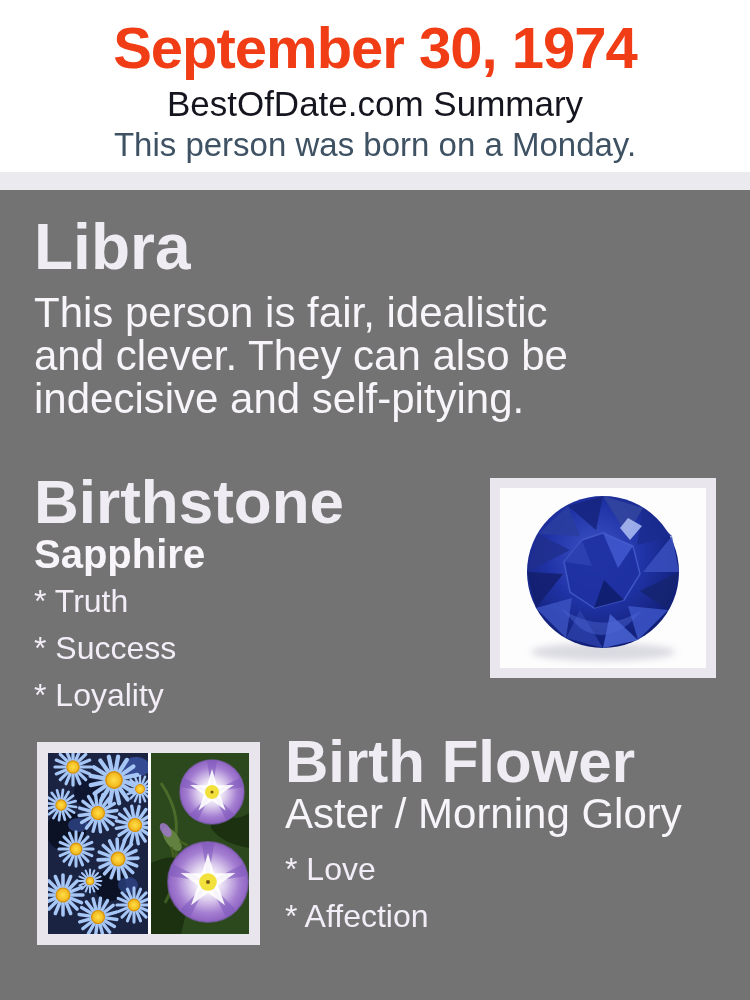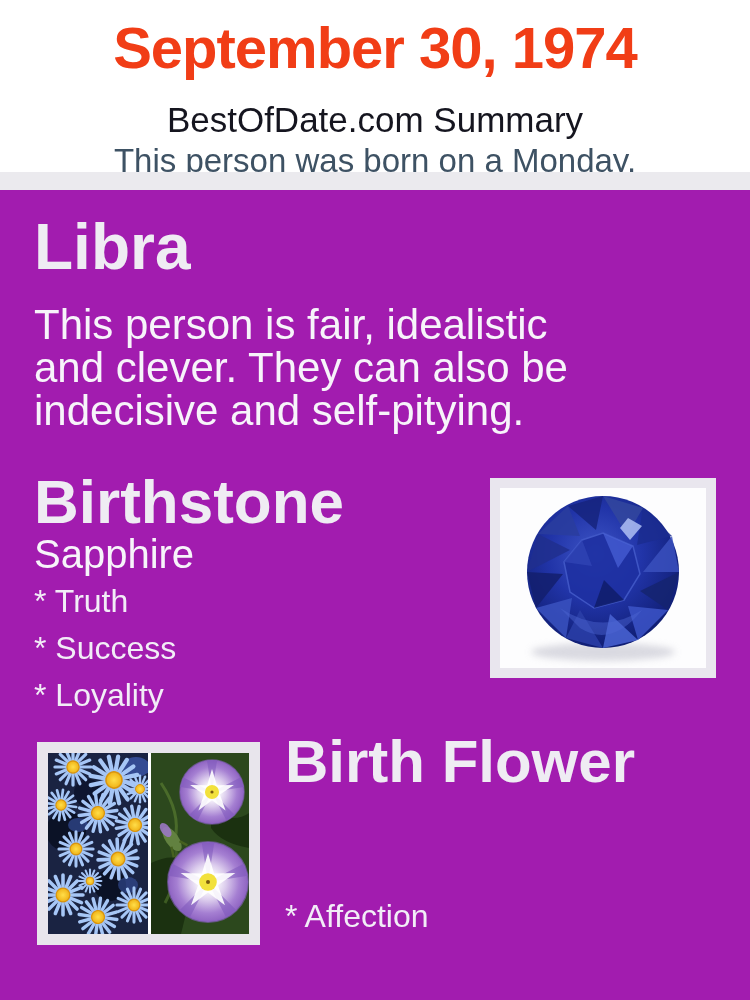--- a/index.html
+++ b/index.html
@@ -3,40 +3,40 @@
 <meta charset="utf-8">
 <style>
   * { margin: 0; padding: 0; box-sizing: border-box; }
   html, body { background: #222; }
   .page {
     position: relative;
     width: 750px;
     height: 1000px;
     margin: 0 auto;
     overflow: hidden;
-    background: #a21caf;
+    background: #737373;
     font-family: "Liberation Sans", sans-serif;
   }
   
   .header {
     position: absolute; top: 0; left: 0;
     width: 750px; height: 172px;
     background: #ffffff;
     text-align: center;
     padding-top: 15px;
   }
   .date-title {
     font-size: 58px;
     line-height: 1.15;
     font-weight: bold;
     color: #F13D16;
     letter-spacing: -1px;
   }
   .site-summary {
-    margin-top: 18px;
+    margin-top: 2px;
     font-size: 35px;
     line-height: 1.15;
     font-weight: 400;
     color: #15151F;
   }
   .day-note {
     margin-top: 3px;
     font-size: 33px;
     line-height: 1.1;
     color: #3E5264;
@@ -51,31 +51,30 @@
     position: absolute; left: 34px; top: 210px;
     font-size: 64px; font-weight: bold;
     color: #EFECF3;
     letter-spacing: 0px;
   }
   .zodiac-description {
     position: absolute; left: 34px; top: 291px;
     width: 575px;
     font-size: 42px; line-height: 43px;
     color: #F7F4FA;
-    margin-top: 12px;
   }
   .birthstone-heading {
     position: absolute; left: 34px; top: 466px;
     font-size: 62px; font-weight: bold;
     color: #EFECF3;
     text-align: right;
   }
   .birthstone-name {
     position: absolute; left: 34px; top: 532px;
-    font-size: 40px; color: #F7F4FA;
+    font-size: 40px; color: #F7F4FA; font-weight: bold;
   }
   .trait {
     position: absolute; left: 34px;
     font-size: 32px; color: #F2EDF7;
   }
   .trait-truth    { top: 583px; }
   .trait-success  { top: 630px; }
   .trait-loyality { top: 677px; text-align: center; }
   
   .gem-box {
@@ -252,15 +251,17 @@
       <use href="#mgFlower" transform="translate(57,129) scale(0.80)"></use>
       <g transform="translate(21,86) rotate(-35)">
         <ellipse rx="6.5" ry="14" fill="#628140"></ellipse>
         <ellipse cx="0" cy="-11" rx="4.5" ry="8" fill="#9A77C4" opacity="0.9"></ellipse>
         <path d="M-5,6 L-9,16 M5,6 L9,14" stroke="#46611F" stroke-width="2.5"></path>
       </g>
     </svg>
   </div>
 
   <div class="birth-flower-heading">Birth Flower</div>
+  <div class="birth-flower-name">Aster / Morning Glory</div>
+  <div class="trait flower-trait trait-love">* Love</div>
   <div class="trait flower-trait trait-affection">* Affection</div>
 
 </div>
 
 </body></html>

